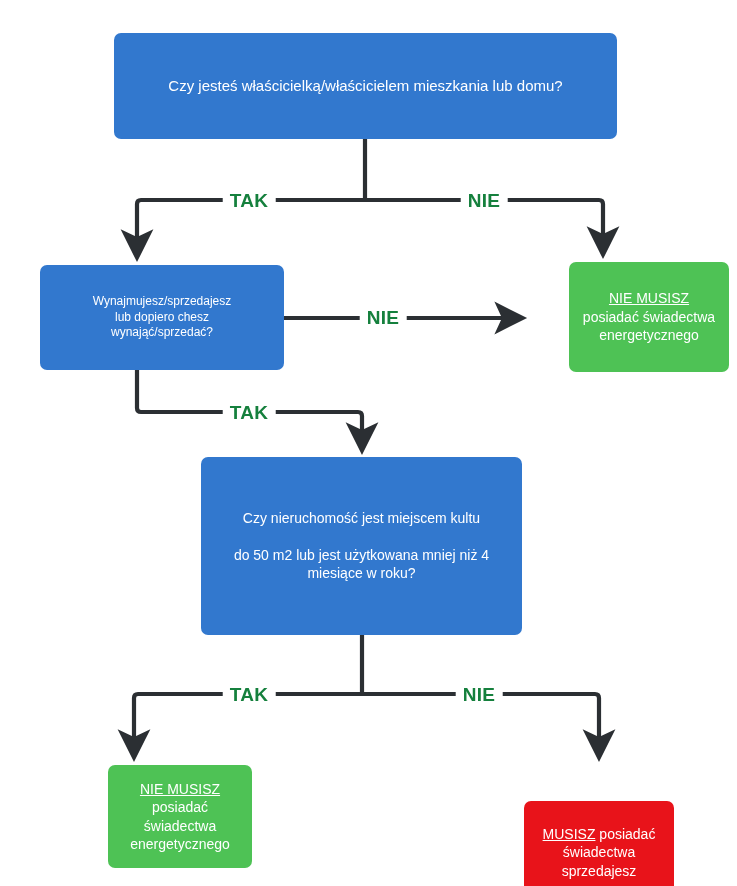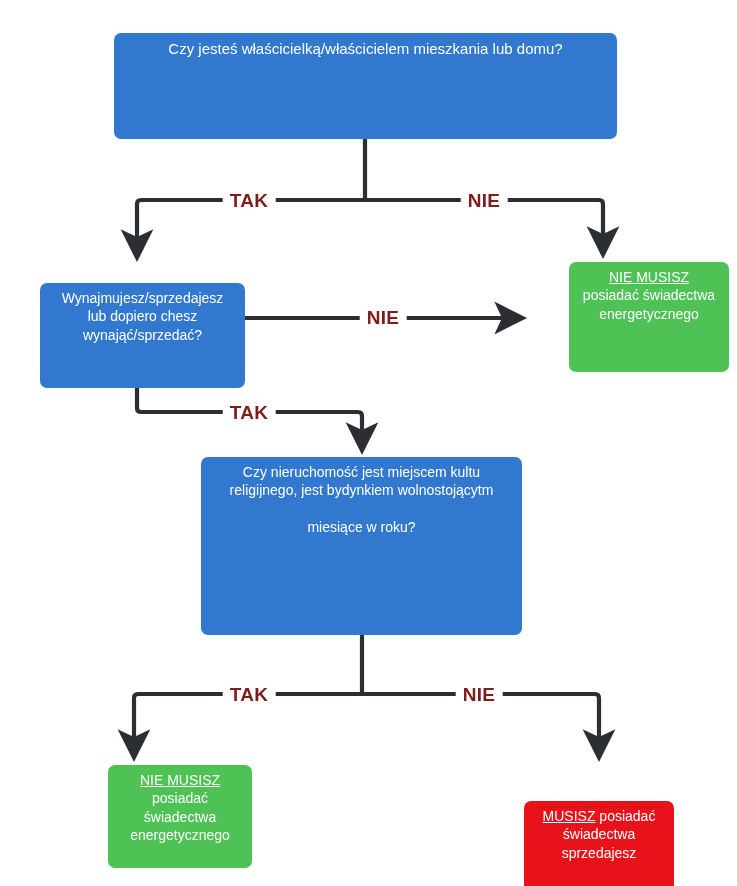--- a/index.html
+++ b/index.html
@@ -14,57 +14,57 @@
   #chart {
     position: relative;
     width: 737px;
     height: 886px;
     background: #ffffff;
     overflow: hidden;
   }
   .node {
     position: absolute;
     display: flex;
-    align-items: flex-start;
+    align-items: center;
     justify-content: center;
     box-sizing: border-box;
     border-radius: 7px;
     color: #ffffff;
     text-align: center;
     line-height: 1.32;
     padding: 6px 10px;
     z-index: 3;
   }
   .node .txt { display: block; width: 100%; }
   .node .u { text-decoration: underline; }
   .n-blue  { background: #3278ce; }
   .n-green { background: #4ec255; margin-left: 46px; }
   .n-red   { background: #e8131a; }
 
   
   #node-q1 { left: 114px; top: 33px;  width: 503px; height: 106px; font-size: 15px; }
-  #node-q2 { left: 40px;  top: 265px; width: 205px; height: 105px; font-size: 14px; margin-top: 18px; }
+  #node-q2 { left: 40px;  top: 265px; width: 244px; height: 105px; font-size: 12px; }
   #node-q3 { left: 201px; top: 457px; width: 321px; height: 178px; font-size: 14px; }
   #node-r1 { left: 523px; top: 262px; width: 160px; height: 110px; font-size: 14px; }
   #node-r2 { left: 62px;  top: 765px; width: 144px; height: 103px; font-size: 14px; }
   #node-r3 { left: 524px; top: 801px; width: 150px; height: 103px; font-size: 14px; }
 
   
   #wires {
     position: absolute;
     left: 0; top: 0;
     width: 737px; height: 886px;
     z-index: 1;
   }
   
   .edge-label {
     position: absolute;
     z-index: 2;
     background: #ffffff;
-    color: #7f1d1d;
+    color: #15803d;
     font-size: 19px;
     font-weight: bold;
     letter-spacing: 0.3px;
     padding: 0 7px;
     line-height: 1;
     transform: translate(-50%, -50%);
   }
   #lbl-tak1 { left: 249px; top: 200px; }
   #lbl-nie1 { left: 484px; top: 200px; }
   #lbl-nie2 { left: 383px; top: 317px; }
@@ -112,22 +112,22 @@
     <span class="txt">
       <span>Wynajmujesz/sprzedajesz</span><br>
       <span>lub dopiero chesz</span><br>
       <span>wynająć/sprzedać?</span>
     </span>
   </div>
 
   <div class="node n-blue" id="node-q3">
     <span class="txt">
       <span>Czy nieruchomość jest miejscem kultu</span><br>
-      <span>religijnego, jest bydynkiem wolnostojącytm</span><br>
       <br>
+      <span>do 50 m2 lub jest użytkowana mniej niż 4</span><br>
       <span>miesiące w roku?</span>
     </span>
   </div>
 
   <div class="node n-green" id="node-r1">
     <span class="txt">
       <span class="u">NIE MUSISZ</span><br>
       <span>posiadać świadectwa</span><br>
       <span>energetycznego</span>
     </span>

